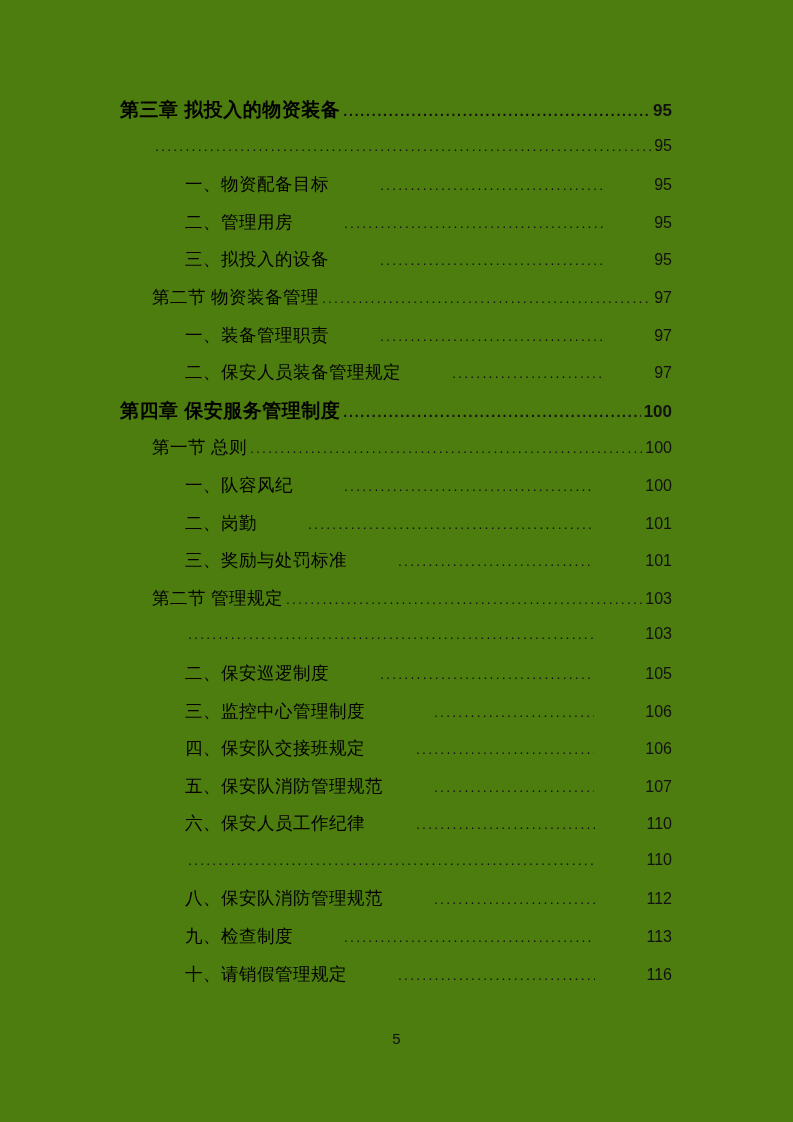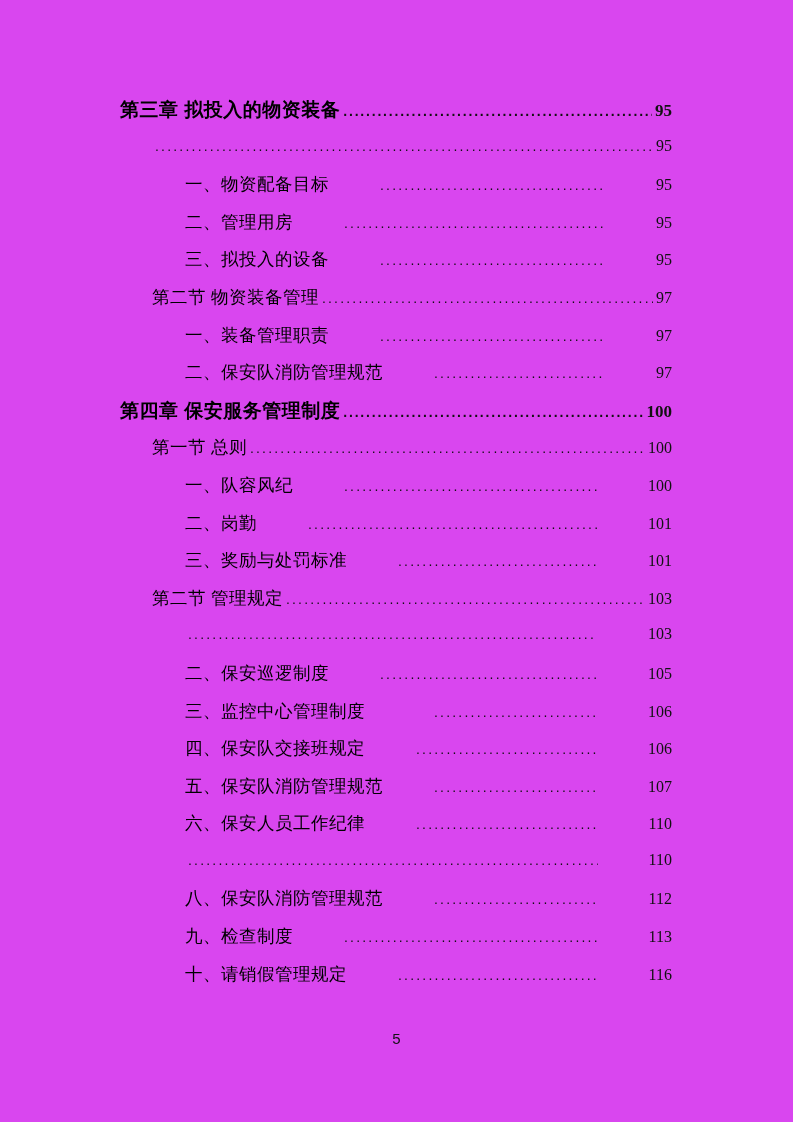--- a/index.html
+++ b/index.html
@@ -8,21 +8,21 @@
     width: 793px;
     height: 1122px;
     position: relative;
     font-family: "Liberation Serif", "DejaVu Serif", serif;
     color: #000000;
     overflow: hidden;
   }
   .page {
     position: absolute;
     inset: 0;
-    background: #d946ef;
+    background: #4d7c0f;
   }
   .toc {
     position: absolute;
     top: 97px;
     left: 120px;
     width: 552px;
   }
   .toc-row {
     display: flex;
     align-items: baseline;
@@ -43,21 +43,21 @@
   .toc-row .dots::after {
     content: "....................................................................................................................................................................................";
     font-family: "Liberation Sans", "DejaVu Sans", sans-serif;
     font-size: 14px;
     letter-spacing: 2.2px;
     color: #111111;
   }
   .toc-row .pagenum {
     flex: 0 0 auto;
     padding-left: 3px;
-    font-family: Liberation Serif, serif;
+    font-family: Liberation Sans, sans-serif;
     font-size: 16px;
     color: #111111;
   }
   
   .toc-row.chapter {
     font-weight: 700;
     font-size: 19px;
     font-family: "Liberation Sans", "DejaVu Sans", sans-serif;
   }
   .toc-row.chapter .pagenum { font-weight: 700; font-size: 17px; }
@@ -116,21 +116,21 @@
         <span class="title">第二节 物资装备管理</span>
         <span class="dots"></span>
         <span class="pagenum">97</span>
       </div>
       <div class="toc-row item">
         <span class="title">一、装备管理职责</span>
         <span class="dots"></span>
         <span class="pagenum">97</span>
       </div>
       <div class="toc-row item">
-        <span class="title">二、保安队消防管理规范</span>
+        <span class="title">二、保安人员装备管理规定</span>
         <span class="dots"></span>
         <span class="pagenum">97</span>
       </div>
       <div class="toc-row chapter">
         <span class="title">第四章 保安服务管理制度</span>
         <span class="dots"></span>
         <span class="pagenum">100</span>
       </div>
       <div class="toc-row section">
         <span class="title">第一节 总则</span>

